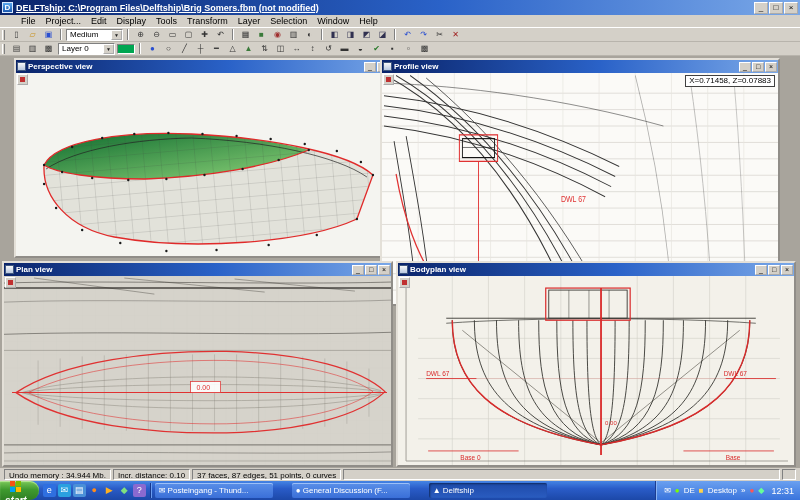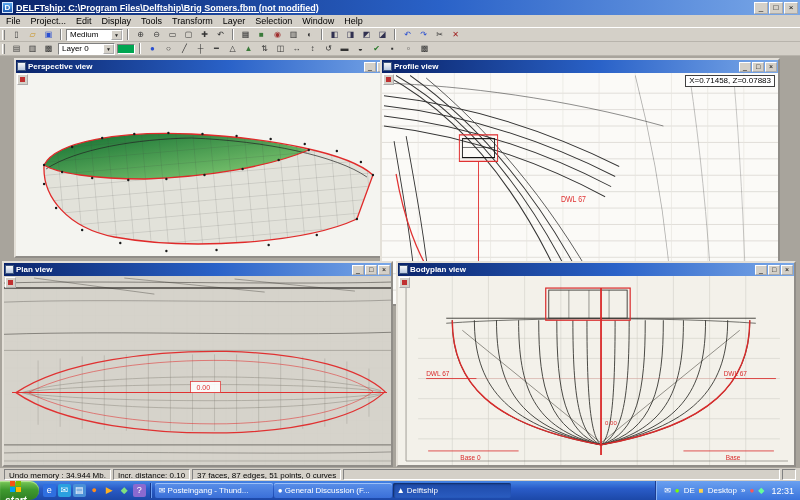--- a/index.html
+++ b/index.html
@@ -12,21 +12,21 @@
     display:flex;align-items:center;gap:3px;padding:0 2px;}
   .app-icon{width:11px;height:11px;background:linear-gradient(#5aa8f0,#1a58b0);border:1px solid #d8e8ff;
     color:#fff;font-size:8px;font-weight:bold;display:inline-flex;align-items:center;justify-content:center;}
   .title-text{color:#fff;font-size:9px;font-weight:bold;flex:1;white-space:nowrap;overflow:hidden;text-decoration:underline;}
   .win-btns{display:flex;gap:1px;}
   .wbtn{width:14px;height:12px;font-size:8px;line-height:9px;background:#d4d0c8;color:#000;
     border:1px outset #fff;padding:0;font-family:inherit;cursor:default;}
 
   
   .menubar{height:13px;flex:0 0 auto;display:flex;align-items:center;background:#d4d0c8;
-    border-bottom:1px solid #fff;padding-left:1px;}
+    border-bottom:1px solid #fff;padding-left:16px;}
   .menu-item{padding:0 5px;font-size:9px;white-space:nowrap;}
 
   
   .toolbar{height:14px;flex:0 0 auto;display:flex;align-items:center;gap:2px;background:#d4d0c8;
     border-bottom:1px solid #b8b4ac;padding:0 2px;}
   .grip{width:3px;height:10px;border-left:1px solid #fff;border-right:1px solid #808080;margin-right:2px;}
   .tgroup{display:flex;gap:1px;align-items:center;}
   .tbtn{width:15px;height:12px;display:inline-flex;align-items:center;justify-content:center;
     font-size:8px;line-height:1;background:#d4d0c8;border:1px solid transparent;cursor:default;}
   .sep{width:2px;height:11px;border-left:1px solid #808080;border-right:1px solid #fff;margin:0 2px;}
@@ -68,21 +68,21 @@
   .start-btn{display:flex;align-items:center;gap:3px;padding:0 12px 0 5px;
     background:linear-gradient(#7cc95a,#3f9a2f 45%,#2f7f24);border-radius:0 9px 9px 0;
     color:#fff;font-weight:bold;font-style:italic;font-size:10px;box-shadow:inset 0 1px 1px #b8e89a;cursor:default;flex-direction:column;}
   .flag{width:11px;height:11px;display:grid;grid-template-columns:5px 5px;grid-template-rows:5px 5px;gap:1px;}
   .flag i:nth-child(1){background:#f65314}.flag i:nth-child(2){background:#7cbb00}
   .flag i:nth-child(3){background:#00a1f1}.flag i:nth-child(4){background:#ffbb00}
   .quick{display:flex;align-items:center;gap:2px;padding:0 4px;}
   .ql-item{width:13px;height:13px;border-radius:2px;font-size:9px;line-height:1;color:#fff;
     display:inline-flex;align-items:center;justify-content:center;cursor:default;}
   .tb-sep{width:2px;margin:2px 0;border-left:1px solid #16388c;border-right:1px solid #6a9cf0;}
-  .task-area{flex:1;display:flex;gap:1px;align-items:center;padding:0 3px;overflow:hidden;}
+  .task-area{flex:1;display:flex;gap:19px;align-items:center;padding:0 3px;overflow:hidden;}
   .task-btn{width:118px;height:15px;flex:0 0 auto;border-radius:2px;
     background:linear-gradient(#5a8fe8,#3a6fd8);box-shadow:inset 0 1px 0 #9cc0f8;
     color:#fff;font-size:8px;display:inline-flex;align-items:center;gap:3px;padding:0 4px;
     white-space:nowrap;overflow:hidden;cursor:default;}
   .task-btn.active{background:linear-gradient(#1e4aa8,#2a5cc0);box-shadow:inset 1px 1px 2px #102a60;}
   .tray{display:flex;align-items:center;gap:4px;padding:0 6px 0 8px;
     background:linear-gradient(#6aa0f0,#3a74dc);border-left:1px solid #1c3c90;
     box-shadow:inset 1px 0 0 #8ab4f4;}
   .tray-item{color:#fff;font-size:8px;line-height:1;display:inline-flex;align-items:center;cursor:default;}
   .clock{color:#fff;font-size:9px;padding-left:3px;cursor:default;}

